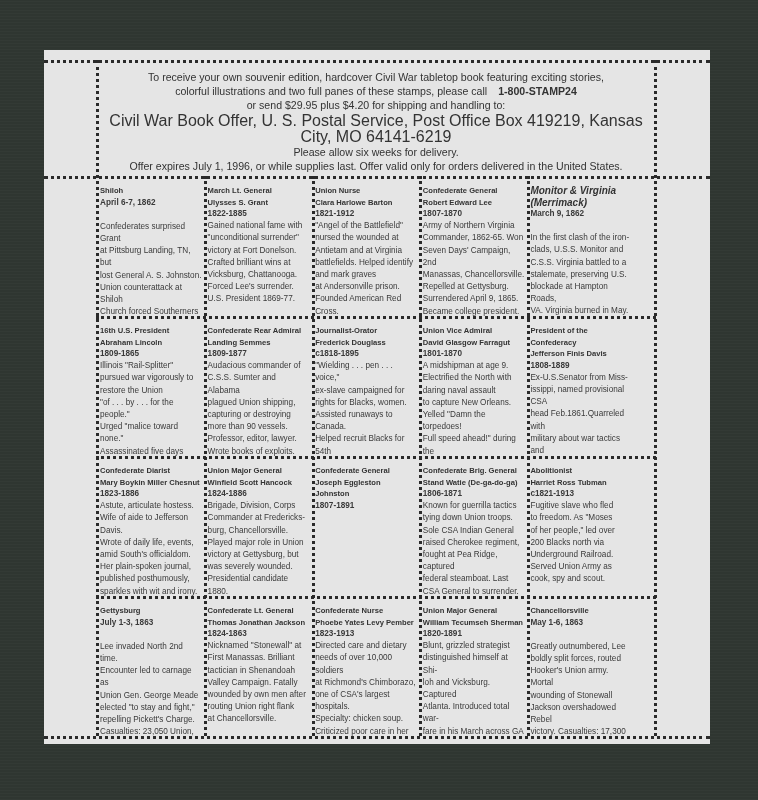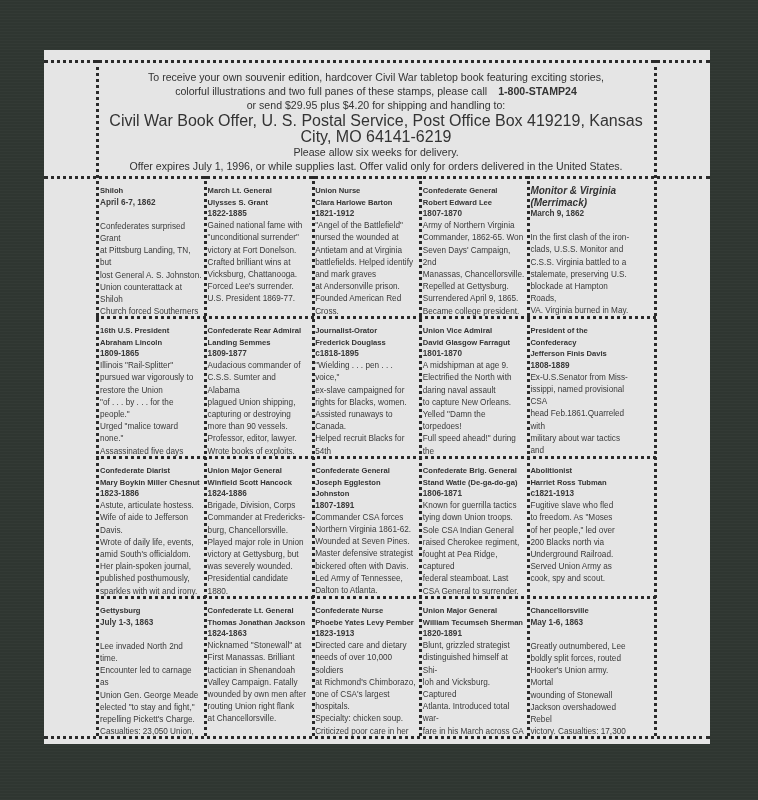--- a/index.html
+++ b/index.html
@@ -212,27 +212,20 @@
 burg, Chancellorsville.
 Played major role in Union
 victory at Gettysburg, but
 was severely wounded.
 Presidential candidate 1880.</div>
     </div>
     <div class="stamp">
       <div class="title">Confederate General</div>
       <div class="name">Joseph Eggleston Johnston</div>
       <div class="dates">1807-1891</div>
-      <div class="body">Commander CSA forces
-Northern Virginia 1861-62.
-Wounded at Seven Pines.
-Master defensive strategist
-bickered often with Davis.
-Led Army of Tennessee,
-Dalton to Atlanta.</div>
     </div>
     <div class="stamp">
       <div class="title">Confederate Brig. General</div>
       <div class="name">Stand Watie (De-ga-do-ga)</div>
       <div class="dates">1806-1871</div>
       <div class="body">Known for guerrilla tactics
 tying down Union troops.
 Sole CSA Indian General
 raised Cherokee regiment,
 fought at Pea Ridge, captured

